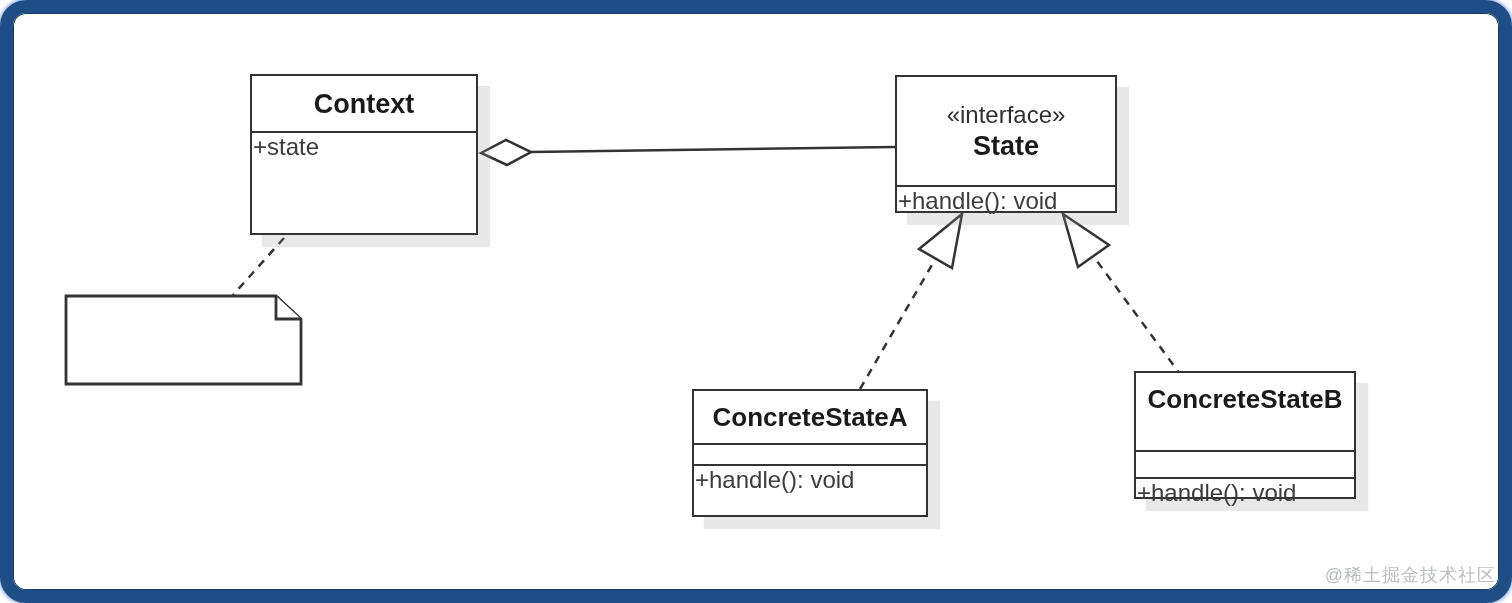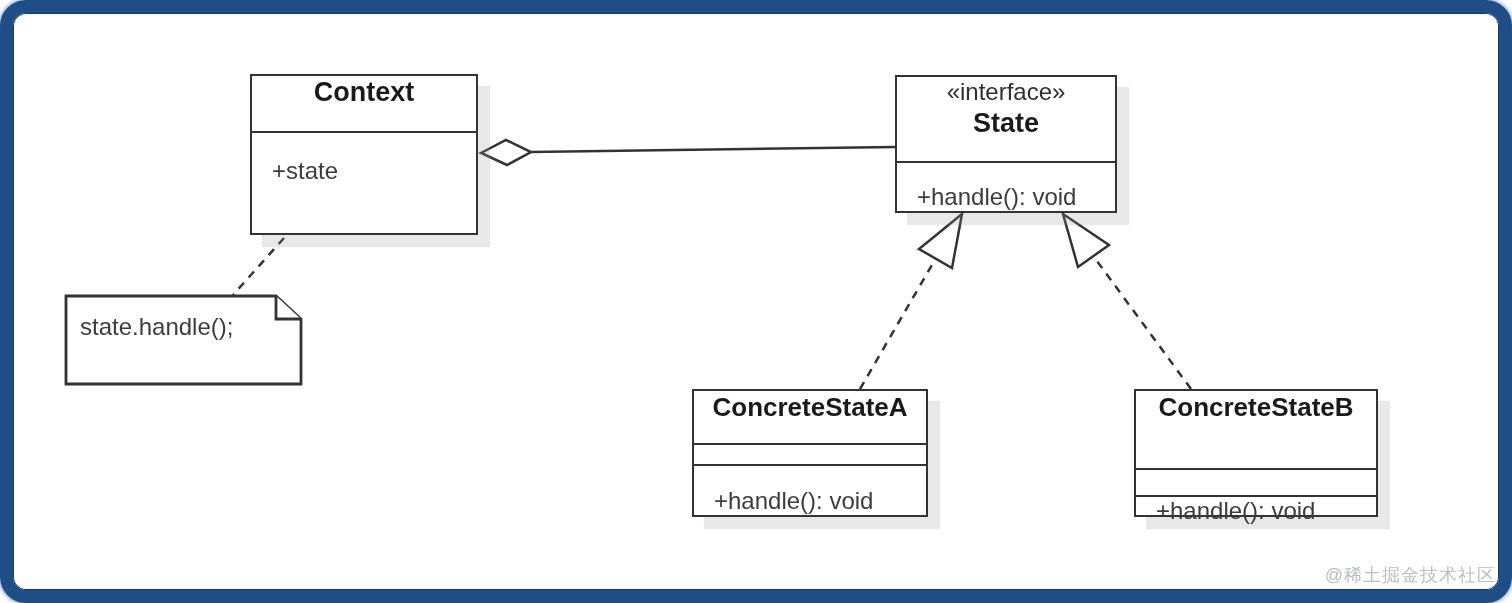--- a/index.html
+++ b/index.html
@@ -39,37 +39,38 @@
     box-shadow: 12px 12px 1px rgba(150, 150, 150, 0.22);
     display: flex;
     flex-direction: column;
     box-sizing: border-box;
     z-index: 20;
   }
   .uml-title {
     display: flex;
     flex-direction: column;
     align-items: center;
+    justify-content: center;
     font-weight: bold;
     font-size: 27px;
     color: #1a1a1a;
     flex: 0 0 auto;
   }
   .uml-stereotype {
     font-weight: normal;
     font-size: 24px;
     color: #2f2f2f;
     line-height: 30px;
   }
   .uml-title .uml-name { line-height: 32px; }
   .uml-compartment {
     border-top: 2.5px solid #333333;
     display: flex;
-    align-items: flex-end;
-    padding-left: 20px;
+    align-items: flex-start;
+    padding-left: 1px;
     font-size: 24px;
     color: #3c3c3c;
     box-sizing: border-box;
   }
   .uml-compartment.flexfill { flex: 1 1 auto; }
   .note-text {
     position: absolute;
     left: 80px;
     top: 313px;
     font-size: 24px;
@@ -111,47 +112,46 @@
   <div class="uml-class" style="left:250px; top:74px; width:228px; height:161px;">
     <div class="uml-title" style="height:55px;">
       <span class="uml-name">Context</span>
     </div>
     <div class="uml-compartment" style="height:54px;">
       <span>+state</span>
     </div>
   </div>
 
   <div class="uml-class" style="left:895px; top:75px; width:222px; height:138px;">
-    <div class="uml-title" style="height:84px;">
+    <div class="uml-title" style="height:108px;">
       <span class="uml-stereotype">«interface»</span>
       <span class="uml-name">State</span>
     </div>
     <div class="uml-compartment flexfill">
       <span>+handle(): void</span>
     </div>
   </div>
 
   <div class="uml-class" style="left:692px; top:389px; width:236px; height:128px;">
     <div class="uml-title" style="height:52px;">
       <span class="uml-name" style="font-size:26px;">ConcreteStateA</span>
     </div>
     <div class="uml-compartment" style="height:21px;"></div>
     <div class="uml-compartment flexfill">
       <span>+handle(): void</span>
     </div>
   </div>
 
-  <div class="uml-class" style="left:1134px; top:389px; width:244px; height:128px;gap:25px;">
+  <div class="uml-class" style="left:1134px; top:371px; width:222px; height:128px;gap:25px;">
     <div class="uml-title" style="height:52px;">
       <span class="uml-name" style="font-size:26px;">ConcreteStateB</span>
     </div>
     <div class="uml-compartment" style="height:21px;"></div>
     <div class="uml-compartment flexfill">
       <span>+handle(): void</span>
     </div>
   </div>
 
-  <div class="note-text">state.handle();</div>
 
   <div class="watermark">@稀土掘金技术社区</div>
 
   <div class="frame-overlay"></div>
 </div>
 
 </body></html>

